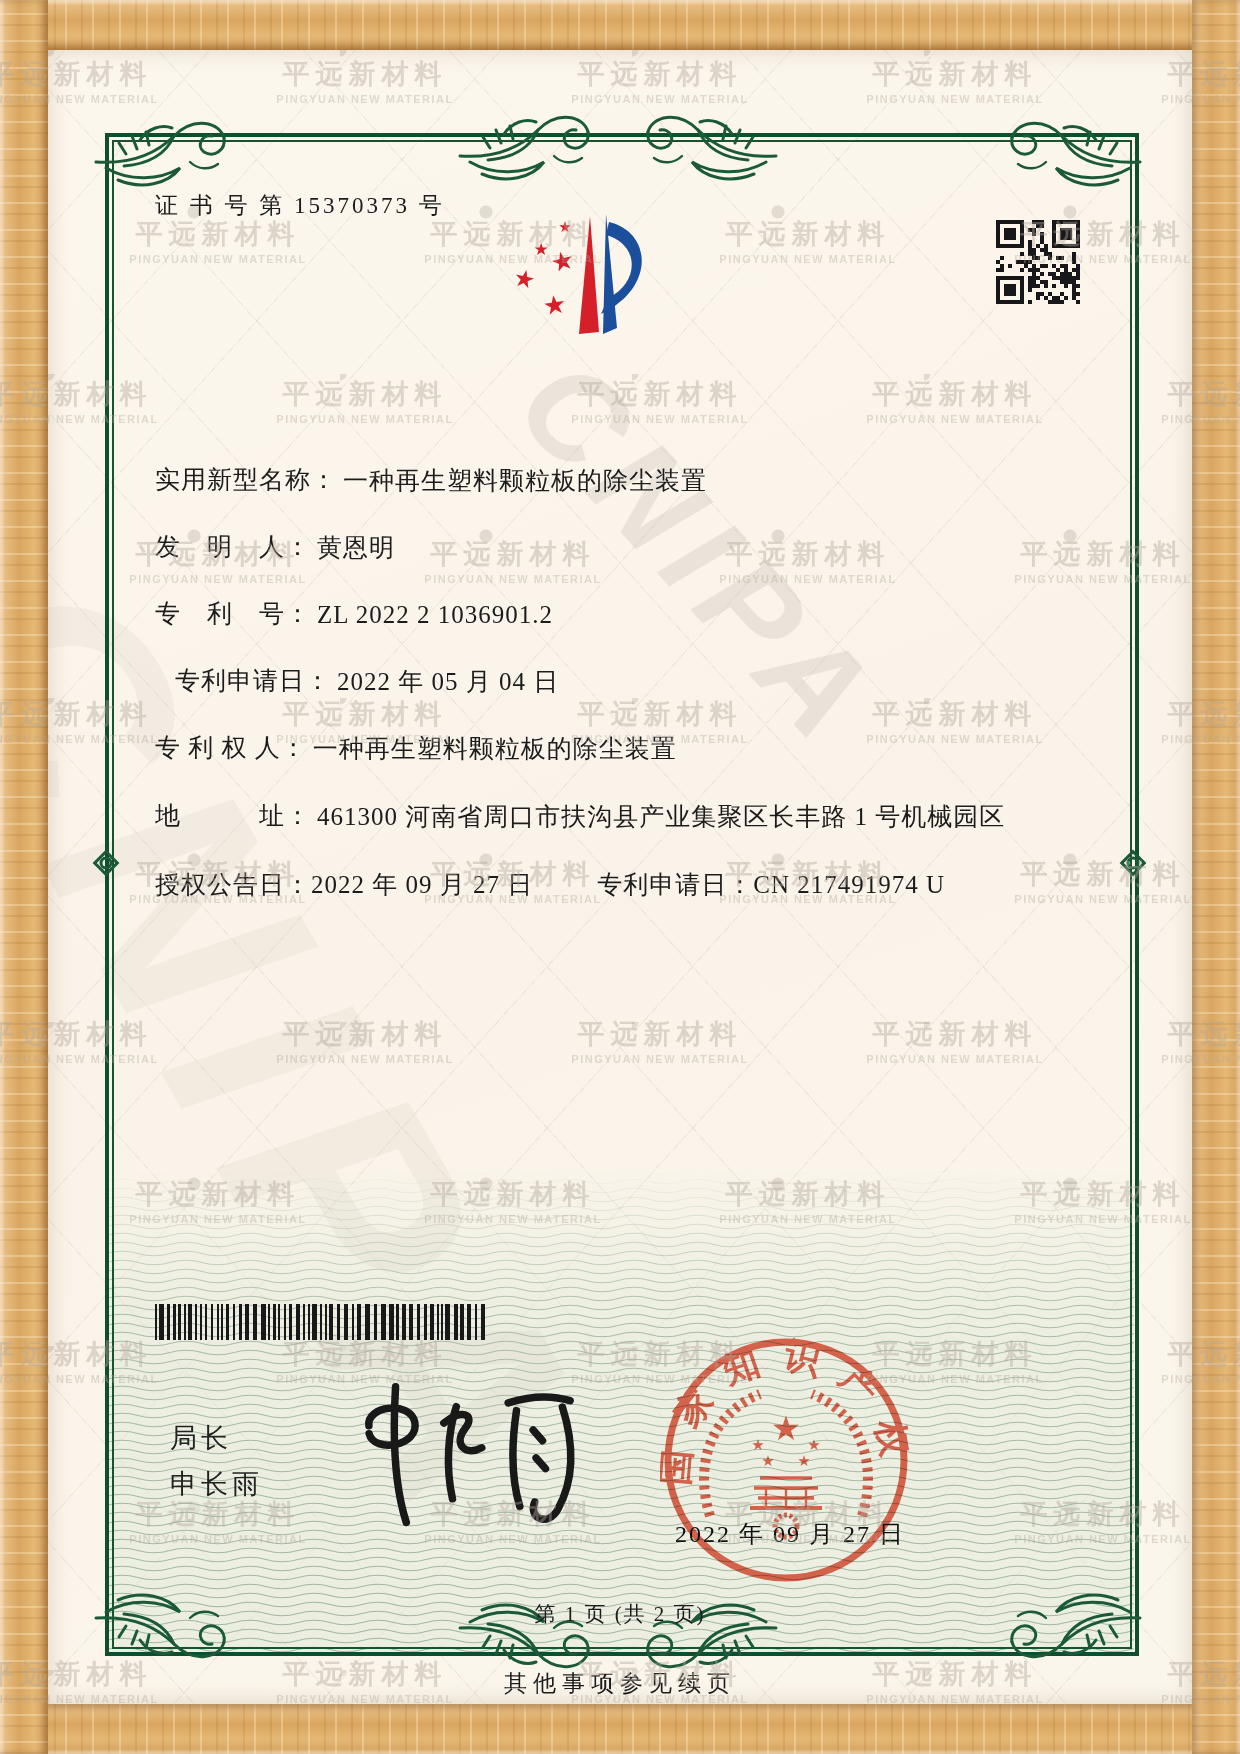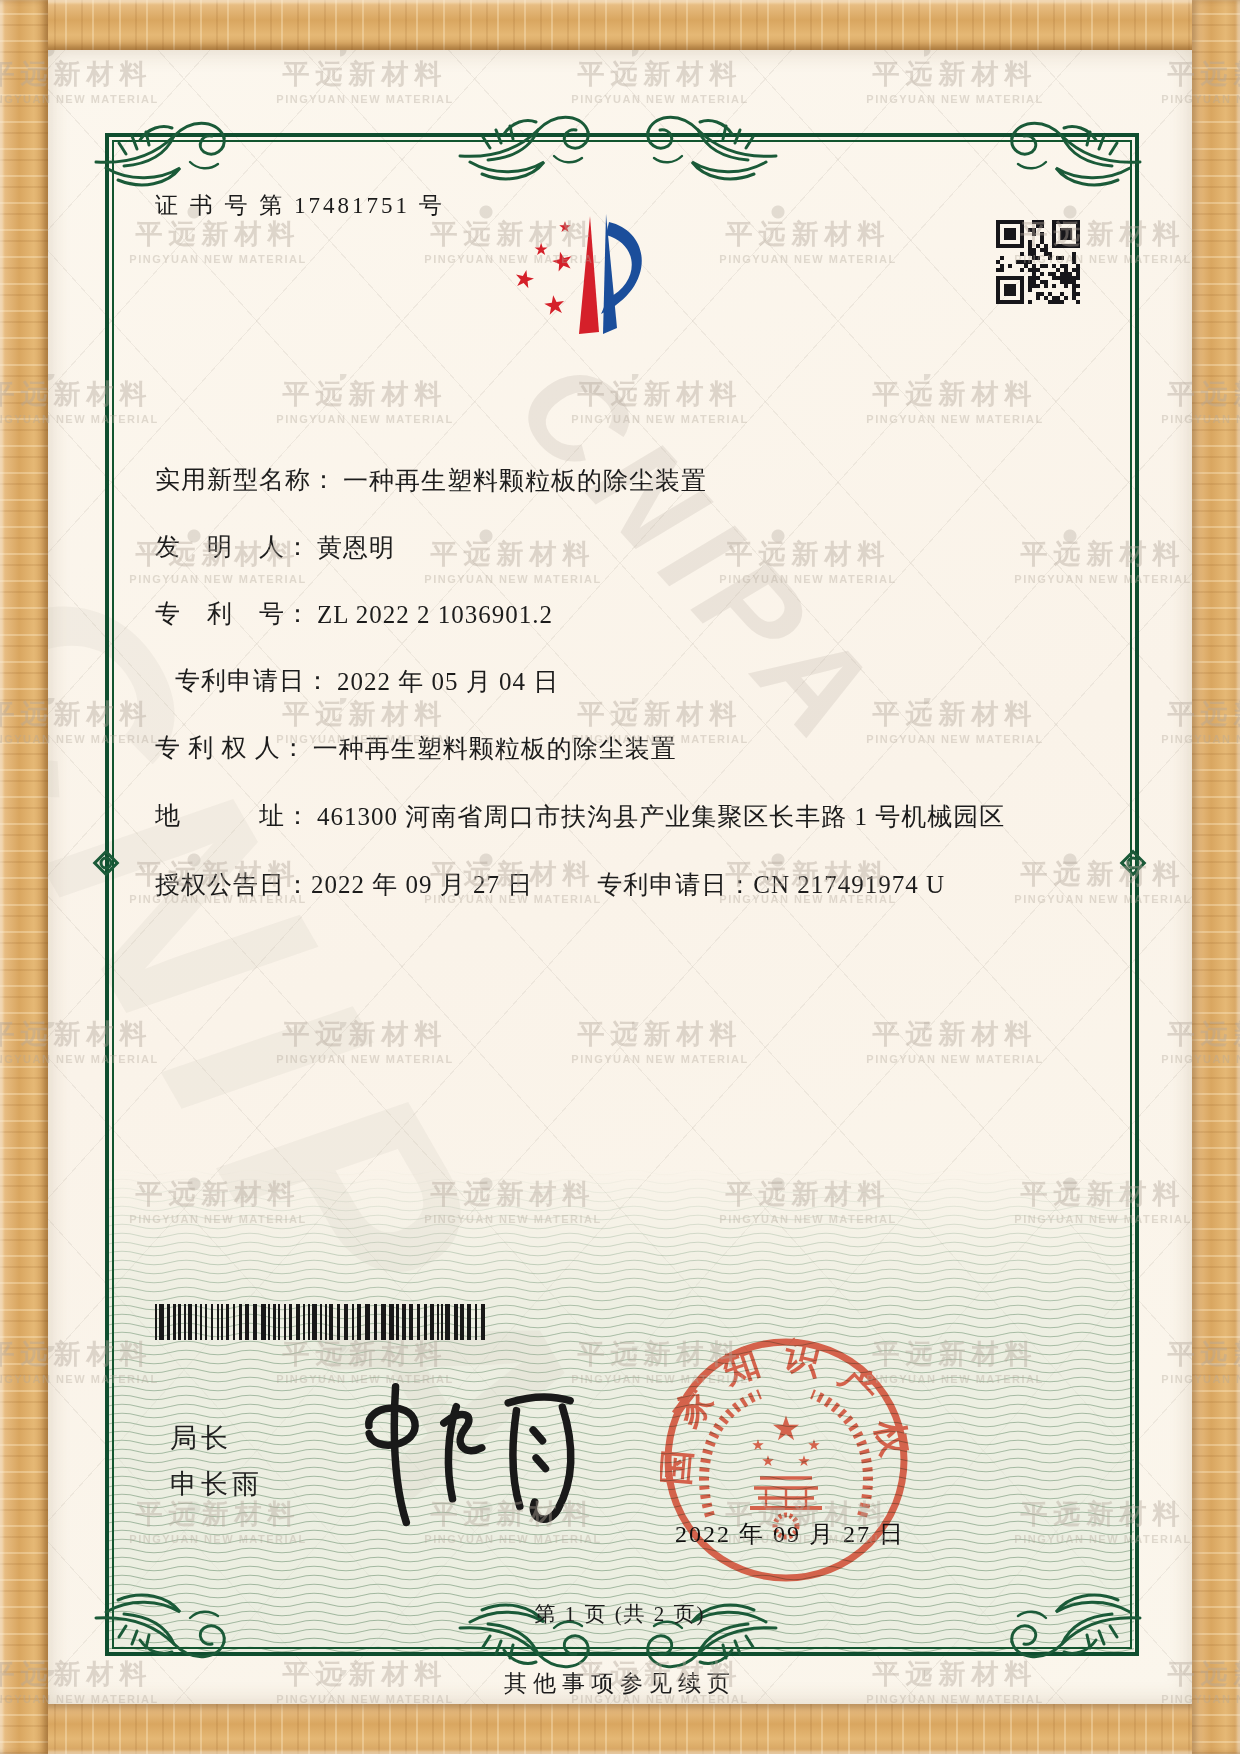--- a/index.html
+++ b/index.html
@@ -140,21 +140,21 @@
     <use href="#scroll" x="0" y="10"></use>
       <use href="#scroll" x="0" y="10" transform="translate(320,0) scale(-1,1)"></use>
   </svg>
   <svg class="orn" style="left:91px;top:848px" width="30" height="30">
       <use href="#knot"></use>
     </svg>
   <svg class="orn" style="left:1118px;top:848px" width="30" height="30">
       <use href="#knot"></use>
     </svg>
 
-  <div class="abs" id="cert-no">证 书 号 第 17481751 号</div>
+  <div class="abs" id="cert-no">证 书 号 第 15370373 号</div>
 
   <svg class="abs" id="logo" width="180" height="150" viewBox="0 0 180 150">
     <g fill="#d5202a" font-family="'DejaVu Sans',sans-serif" text-anchor="middle">
       <text x="97" y="44" font-size="15">★</text>
       <text x="73" y="67" font-size="17">★</text>
       <text x="95" y="82" font-size="26" transform="rotate(-14 95 76)">★</text>
       <text x="56" y="99" font-size="24" transform="rotate(12 56 93)">★</text>
       <text x="87" y="126" font-size="26" transform="rotate(-8 87 120)">★</text>
     </g>
     <polygon points="122,28 111,146 131,144" fill="#d5202a"></polygon>

